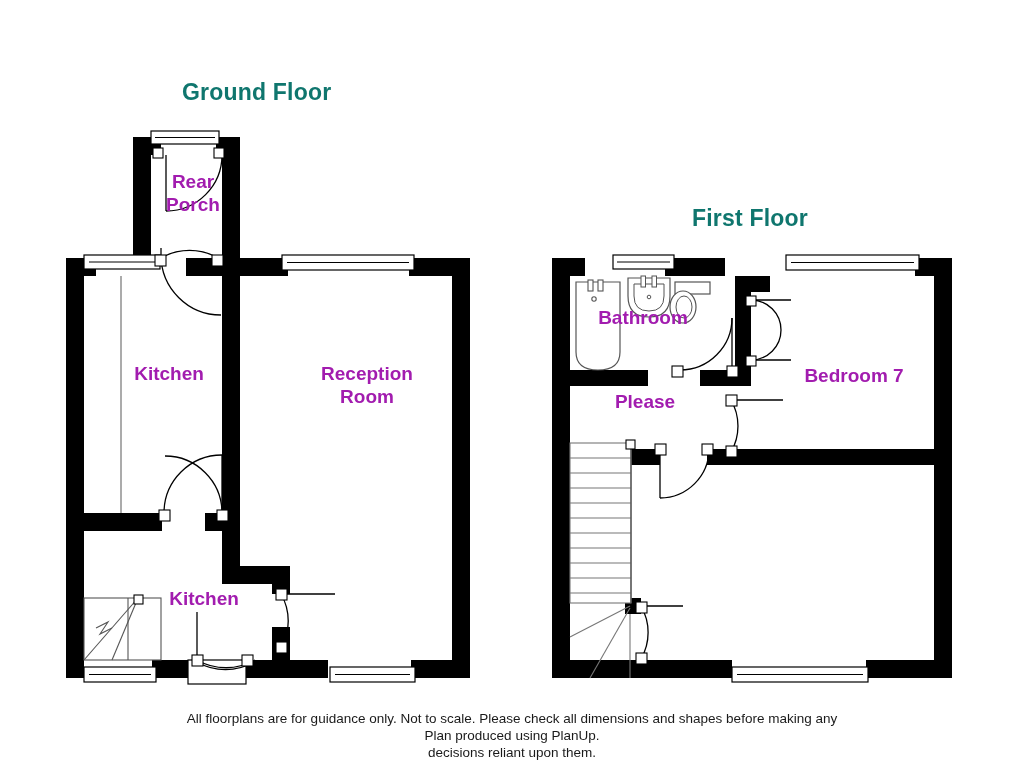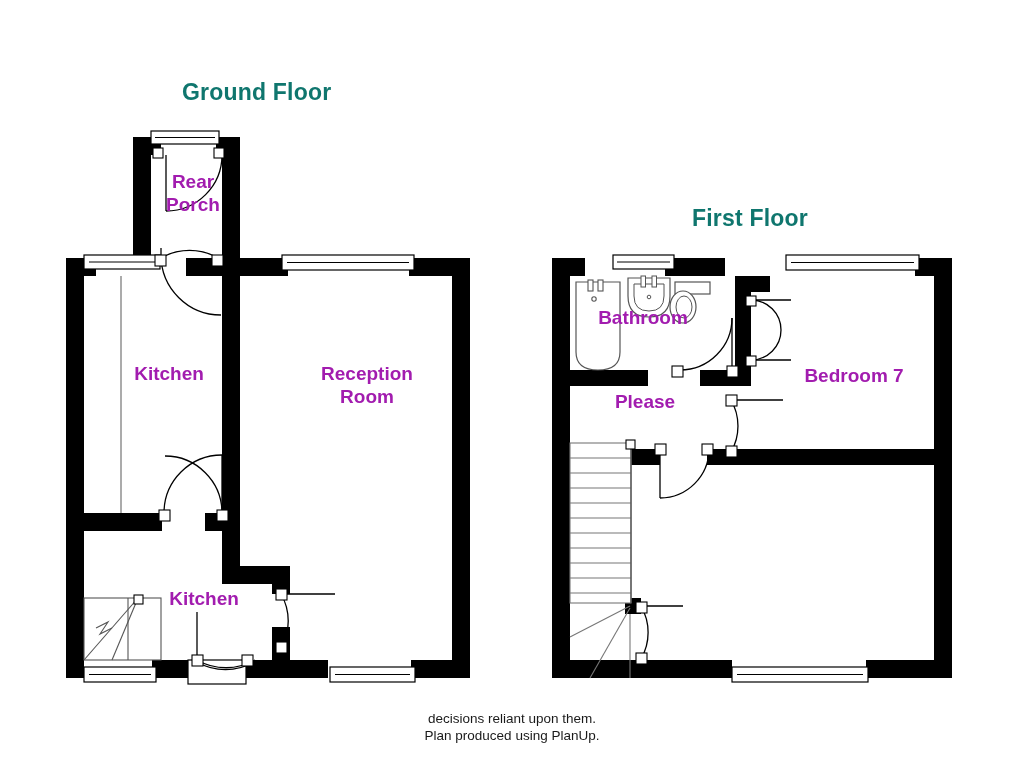--- a/index.html
+++ b/index.html
@@ -314,17 +314,18 @@
   </svg>
 
   <div class="room-label" style="left:583px; top:306px; width:120px;">Bathroom</div>
 
   <div class="room-label" style="left:590px; top:390px; width:110px;">Please</div>
 
   <div class="room-label" style="left:784px; top:364px; width:140px;">Bedroom 7</div>
 
 
   <div class="footer-note">
+    <div>All floorplans are for guidance only. Not to scale. Please check all dimensions and shapes before making any</div>
+    <div>Plan produced using PlanUp.</div>
     <div>decisions reliant upon them.</div>
-    <div>Plan produced using PlanUp.</div>
   </div>
 
 </div>
 
 </body></html>

